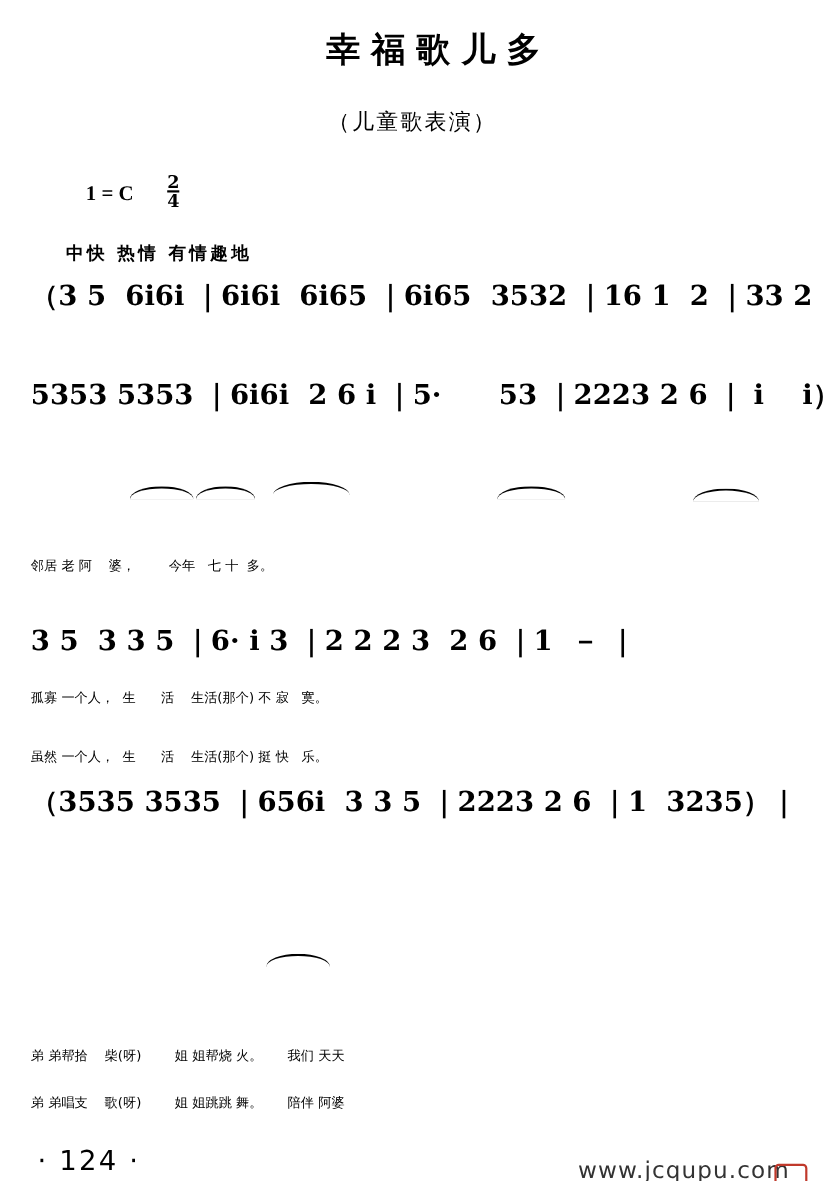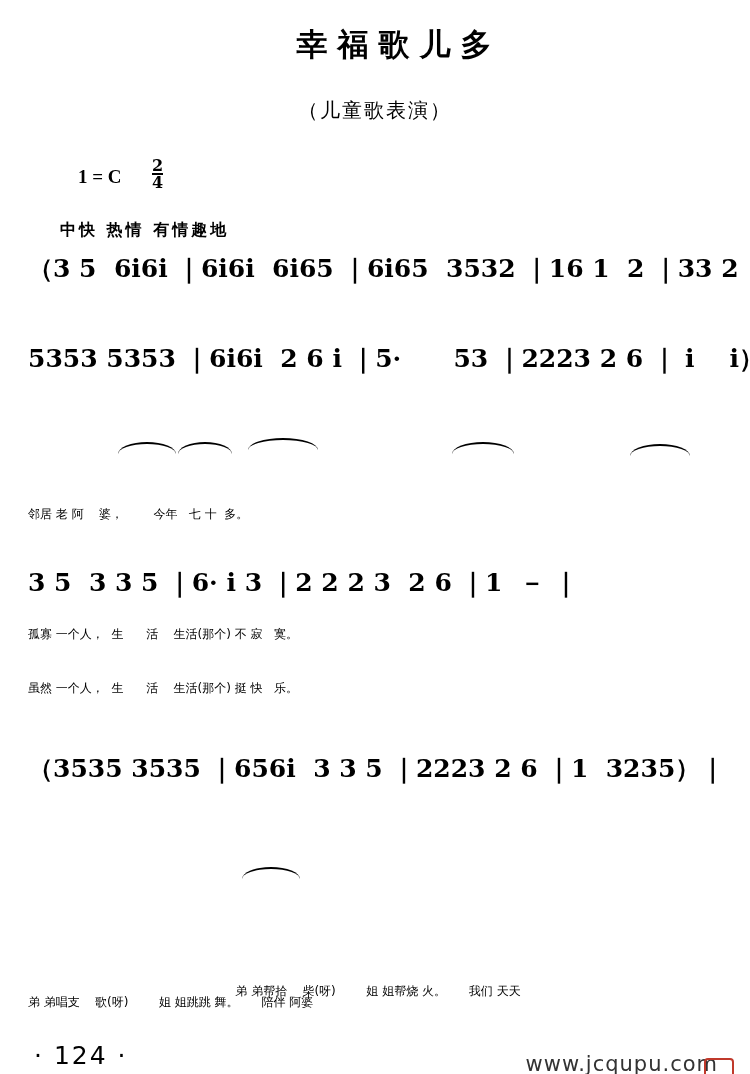--- a/index.html
+++ b/index.html
@@ -150,23 +150,23 @@
   <div class="sys" style="top:228px;">（3 5  6i6i ｜6i6i  6i65 ｜6i65  3532 ｜16 1  2 ｜33 2 1 2 ｜</div>
 
   <div class="sys" style="top:318px;">5353 5353 ｜6i6i  2 6 i ｜5·      53 ｜2223 2 6 ｜ i    i）｜</div>
 
   <div class="lyr" style="top:482px;">邻居 老 阿    婆，        今年   七 十  多。</div>
 
   <div class="sys" style="top:542px;">3 5  3 3 5 ｜6· i 3 ｜2 2 2 3  2 6 ｜1  － ｜</div>
   <div class="lyr" style="top:602px;">孤寡 一个人，  生      活    生活(那个) 不 寂   寞。</div>
   <div class="lyr" style="top:656px;">虽然 一个人，  生      活    生活(那个) 挺 快   乐。</div>
 
-  <div class="sys" style="top:728px;">（3535 3535 ｜656i  3 3 5 ｜2223 2 6 ｜1  3235）｜</div>
+  <div class="sys" style="top:688px;">（3535 3535 ｜656i  3 3 5 ｜2223 2 6 ｜1  3235）｜</div>
 
-  <div class="lyr" style="top:959px;text-align:center;">弟 弟帮拾    柴(呀)        姐 姐帮烧 火。      我们 天天</div>
+  <div class="lyr" style="top:928px;">弟 弟帮拾    柴(呀)        姐 姐帮烧 火。      我们 天天</div>
   <div class="lyr" style="top:970px;">弟 弟唱支    歌(呀)        姐 姐跳跳 舞。      陪伴 阿婆</div>
 
   <div class="slur" style="left:118px; top:418px; width:58px;"></div>
   <div class="slur" style="left:178px; top:418px; width:54px;"></div>
   <div class="slur" style="left:248px; top:414px; width:70px;"></div>
   <div class="slur" style="left:452px; top:418px; width:62px;"></div>
   <div class="slur" style="left:630px; top:420px; width:60px;"></div>
   <div class="slur" style="left:242px; top:843px; width:58px;"></div>
 
   <div class="pageno">· 124 ·</div>

